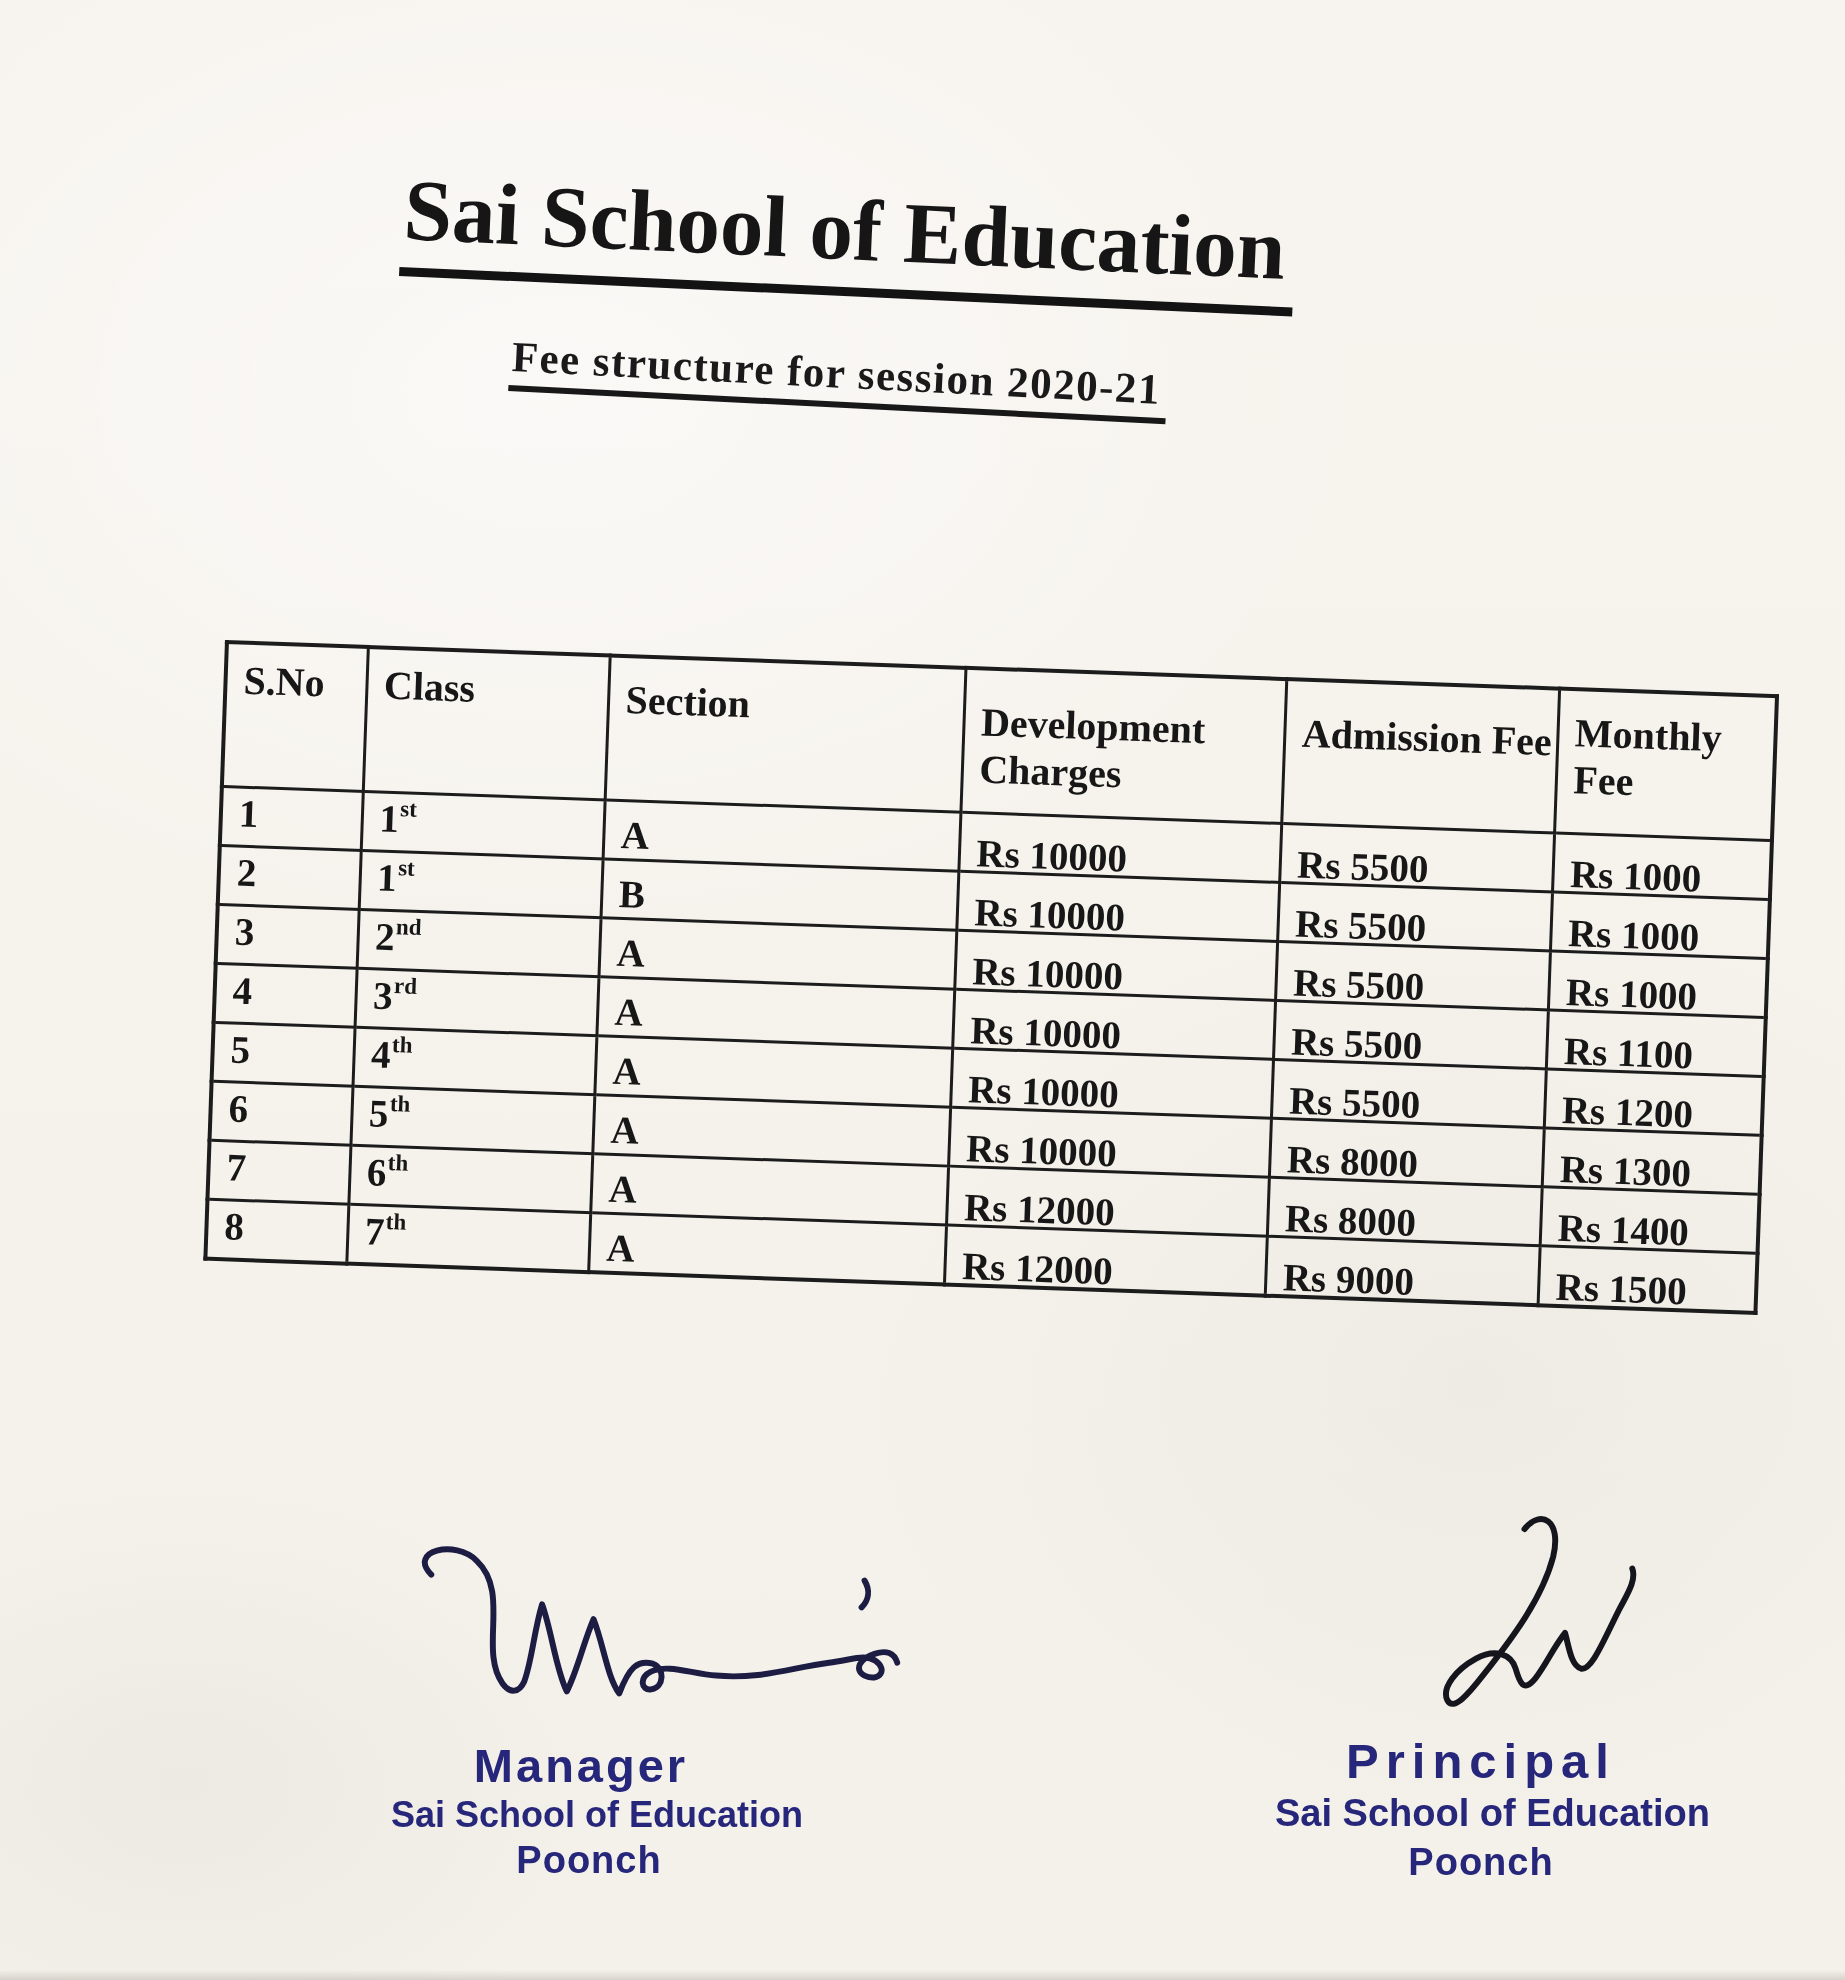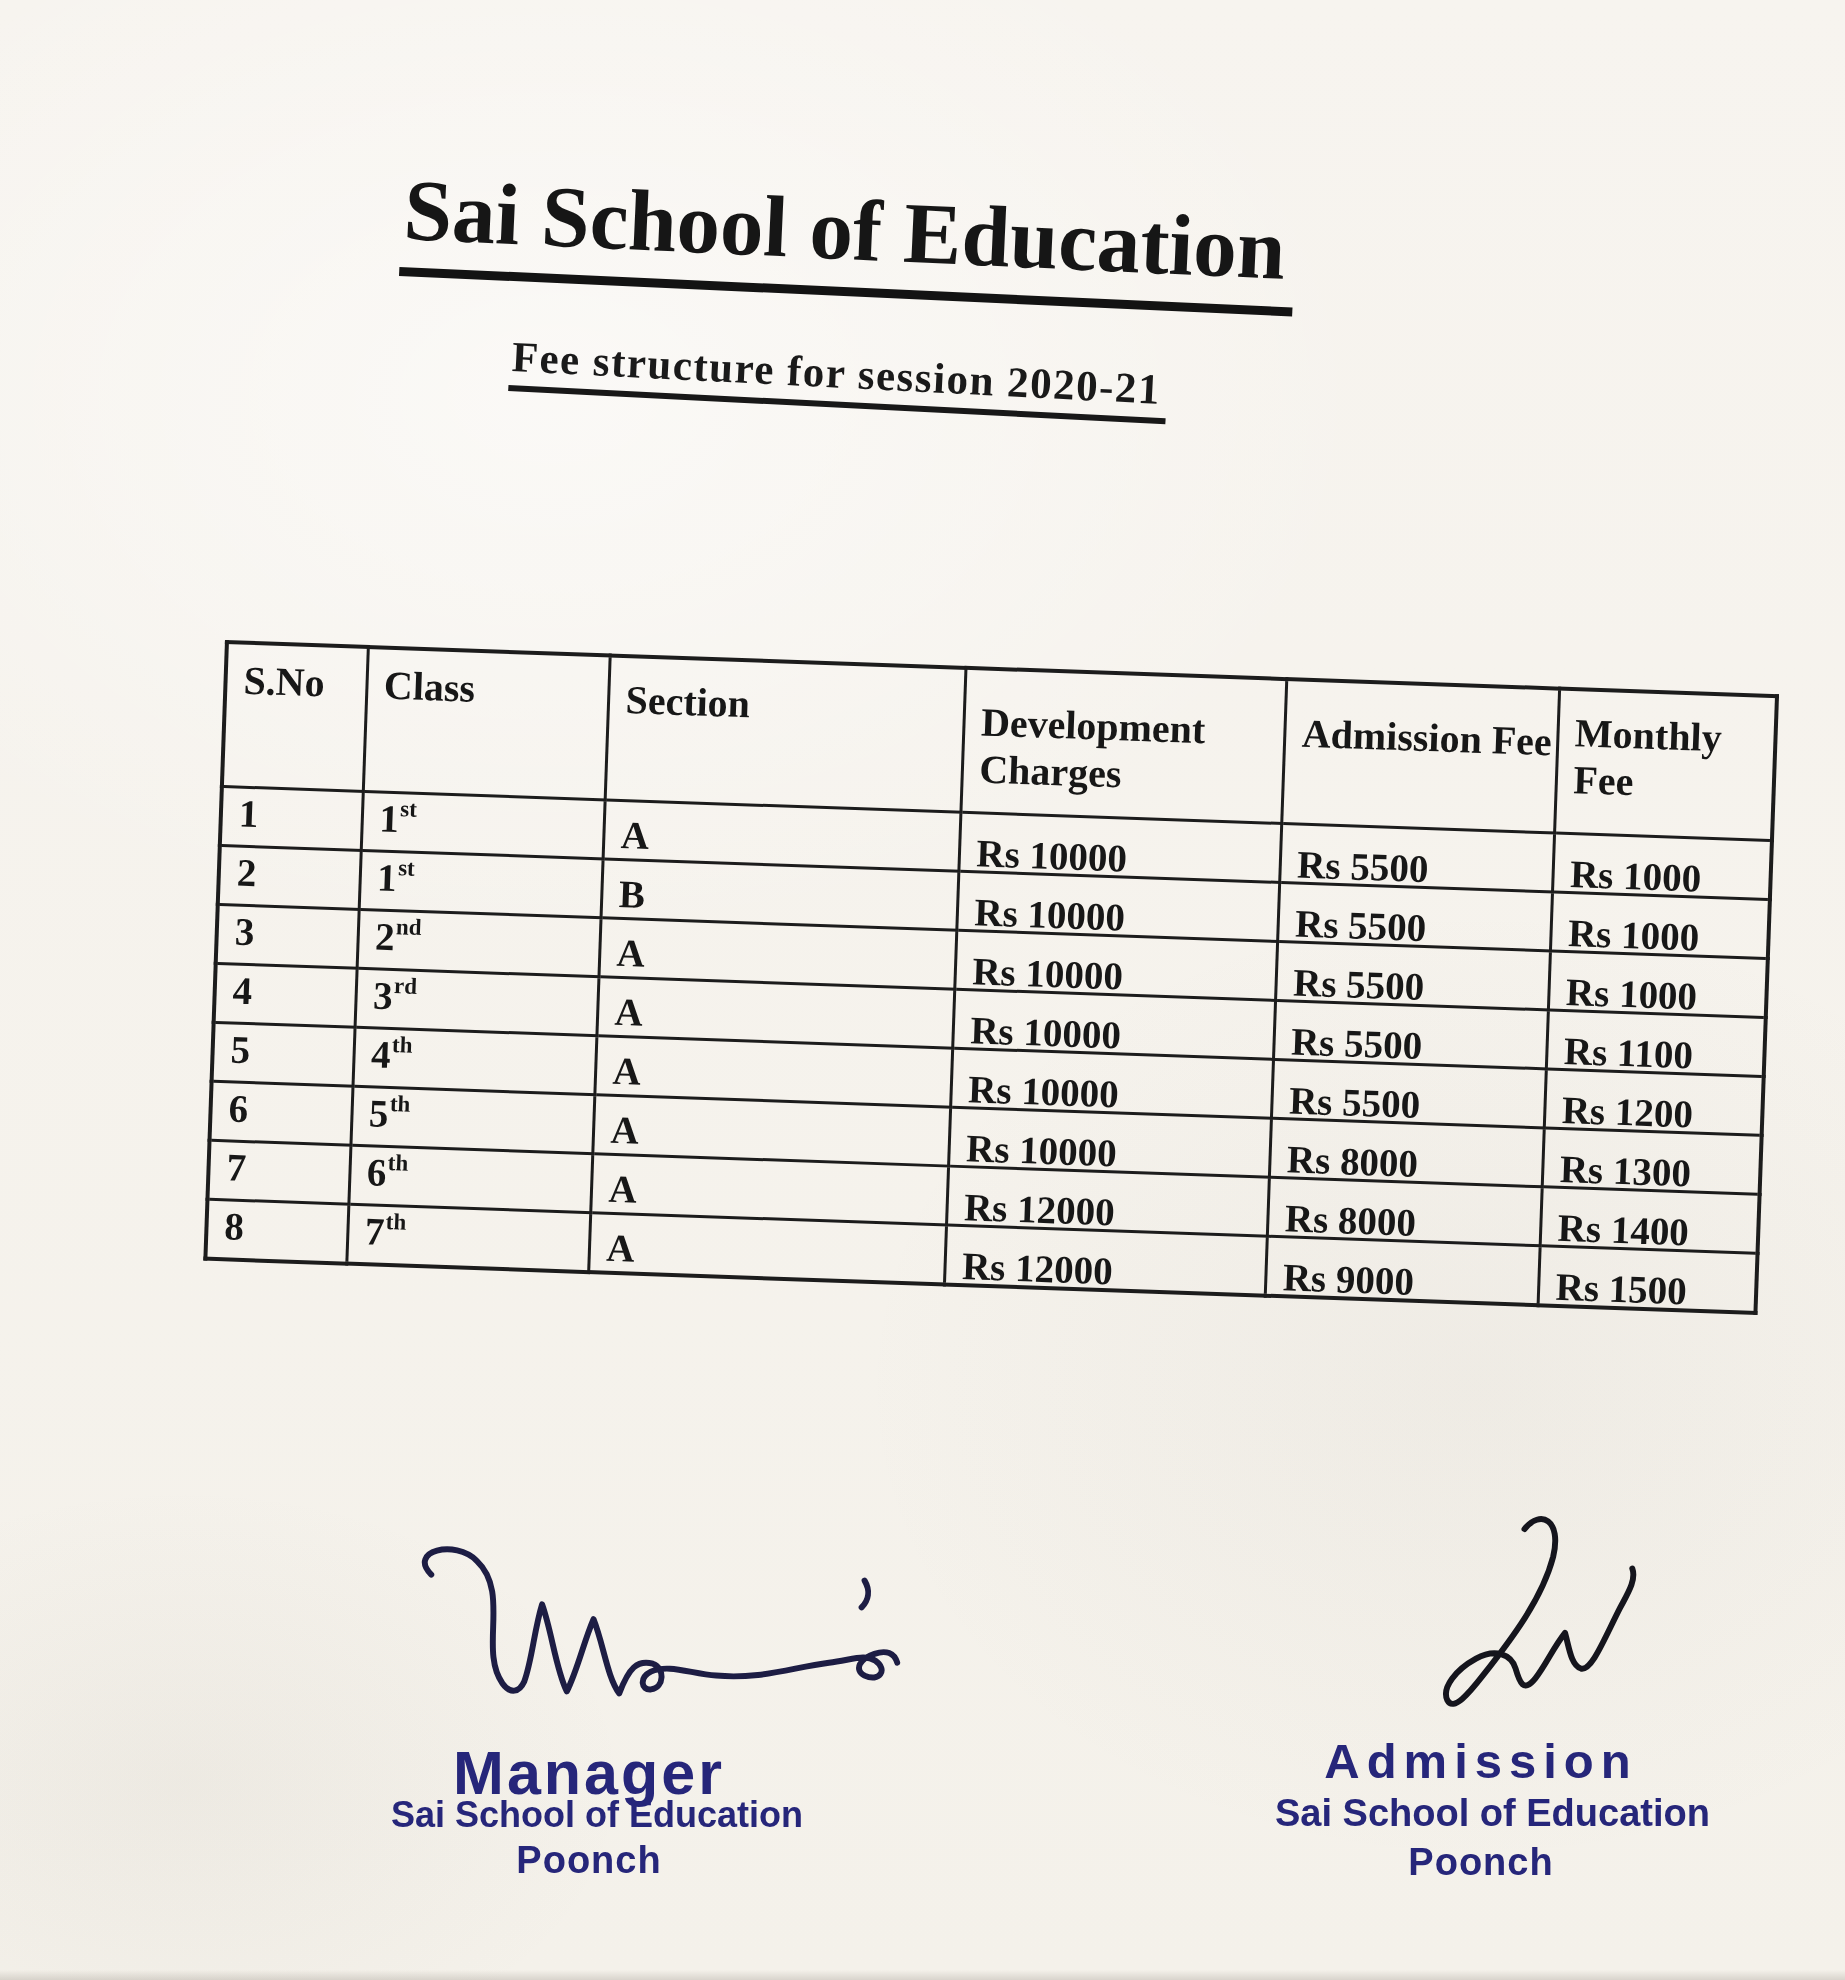--- a/index.html
+++ b/index.html
@@ -51,21 +51,21 @@
   .col-0{width:141px;} .col-1{width:242px;} .col-2{width:356px;}
   .col-3{width:321px;} .col-4{width:273px;} .col-5{width:218px;}
   
   span.shift{position:relative;display:inline-block;}
   td .c0,td .c1{top:5px;} td .c2{top:13px;} td .c3,td .c4,td .c5{top:19px;}
   th .c0,th .c1{top:0;} th .c2{top:6px;} th .c3,th .c4{top:16px;} th .c5{top:6px;}
   td sup{font-size:23px;font-weight:bold;position:relative;top:-2px;left:1px;}
   
   .stamp{position:absolute;text-align:center;color:var(--stamp,#26267a);
          font-family:"Liberation Sans", sans-serif;font-weight:bold;white-space:nowrap;}
-  .mgr-role {left:391px;width:396px;top:1738px;font-size:61px;letter-spacing:3px;}
+  .mgr-role {left:383px;width:396px;top:1738px;font-size:47px;letter-spacing:3px;}
   .mgr-org  {left:391px;width:396px;top:1794px;font-size:36px;letter-spacing:0px;}
   .mgr-place{left:391px;width:396px;top:1839px;font-size:38px;letter-spacing:1px;}
   .pri-role {left:1283px;width:396px;top:1733px;font-size:49px;letter-spacing:7px;}
   .pri-org  {left:1275px;width:412px;top:1792px;font-size:38px;letter-spacing:0px;}
   .pri-place{left:1283px;width:396px;top:1841px;font-size:38px;letter-spacing:1px;}
   .sig{position:absolute;}
   .sig-manager{left:364px;top:1533px;}
   .sig-principal{left:1384px;top:1507px;}
 </style>
 </head>
@@ -181,18 +181,18 @@
              C 58 182, 73 164, 93 153 C 113 142, 129 149, 133 163 C 137 177, 141 188, 153 173
              C 164 159, 171 142, 183 127 C 187 141, 189 160, 199 163 C 210 166, 223 132, 239 101
              C 247 86, 255 73, 251 62"></path>
   </g>
 </svg>
 
 <div class="stamp mgr-role">Manager</div>
 <div class="stamp mgr-org">Sai School of Education</div>
 <div class="stamp mgr-place">Poonch</div>
 
-<div class="stamp pri-role">Admission</div>
+<div class="stamp pri-role">Principal</div>
 <div class="stamp pri-org">Sai School of Education</div>
 <div class="stamp pri-place">Poonch</div>
 
 <div class="bottom-edge"></div>
 
 
 </body></html>

